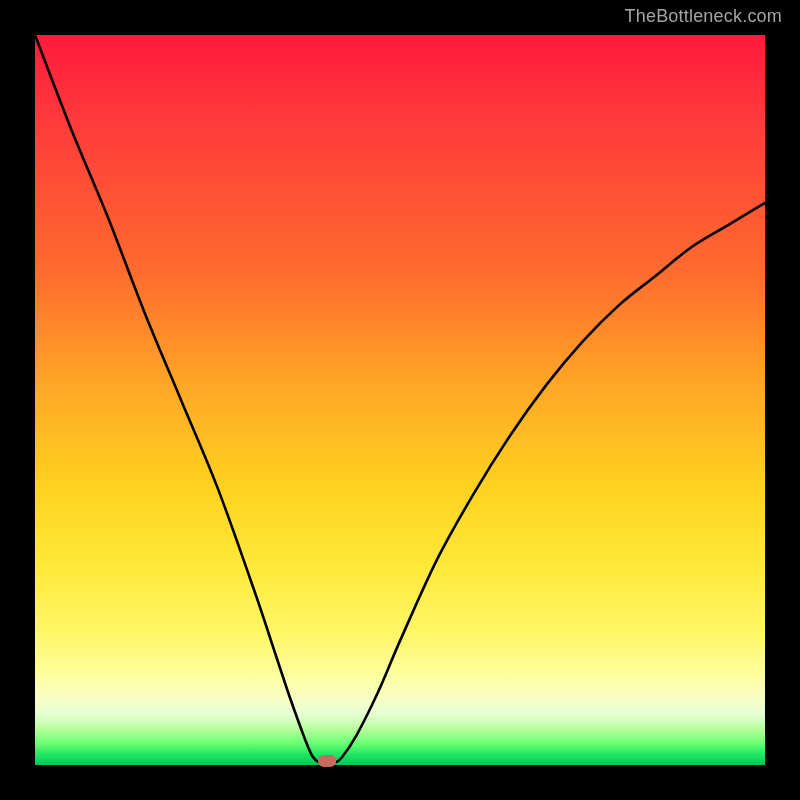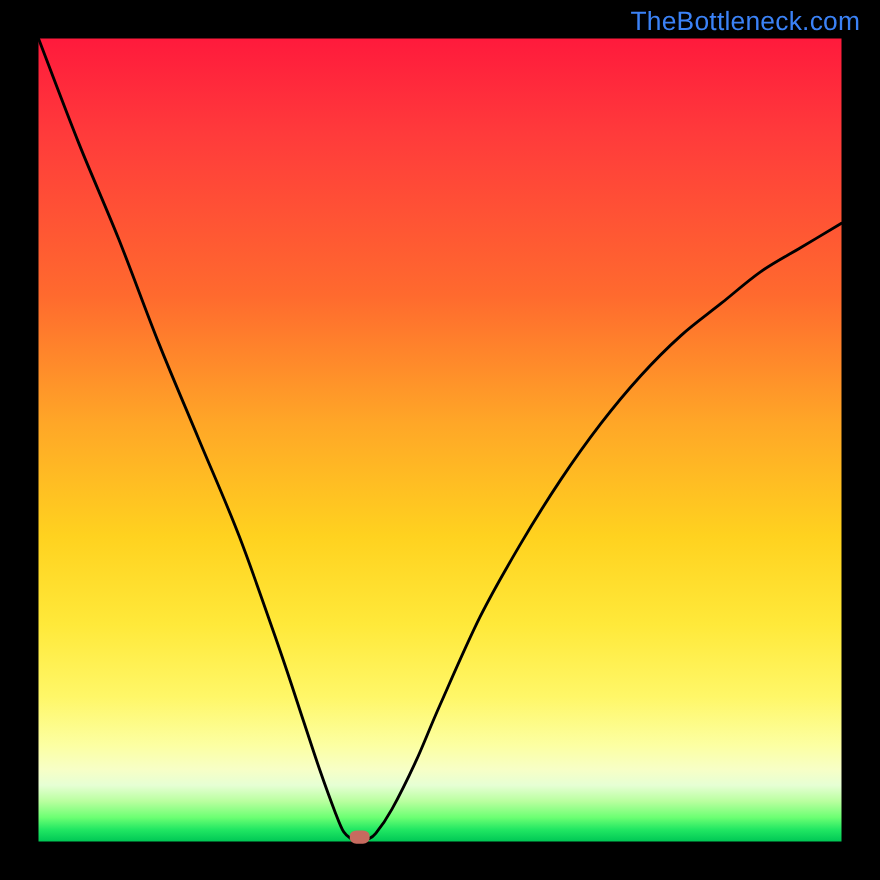--- a/index.html
+++ b/index.html
@@ -41,22 +41,22 @@
       #b9ff9f 95%,
       #6cff73 97%,
       #22e763 98.5%,
       #00c855 100%
     );
   }
   .watermark {
     position: absolute;
     top: 6px;
     right: 18px;
-    color: #3b82f6;
-    font-size: 24px;
+    color: #a3a3a3;
+    font-size: 18px;
     font-weight: 500;
     letter-spacing: 0.2px;
     user-select: none;
   }
   svg.curve {
     position: absolute;
     left: 0;
     top: 0;
     width: 730px;
     height: 730px;

